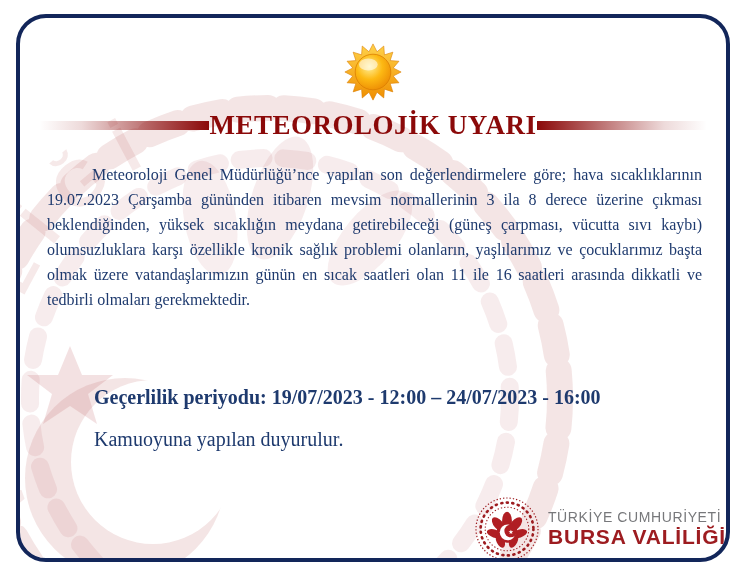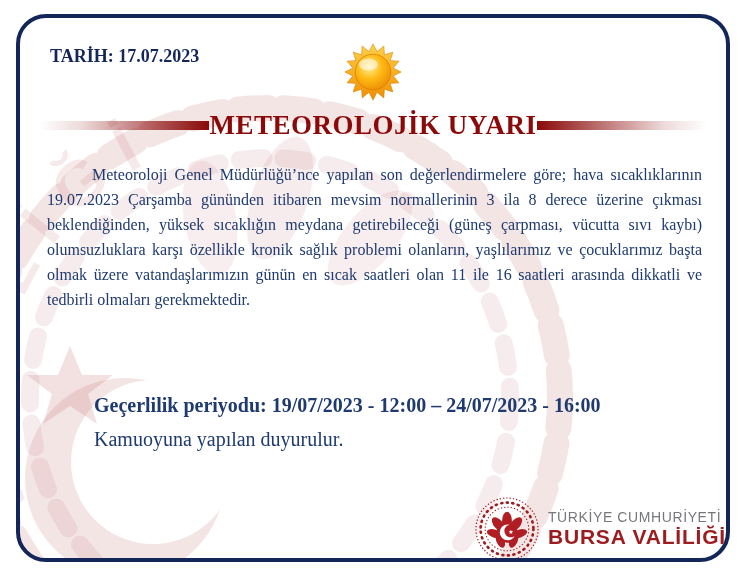--- a/index.html
+++ b/index.html
@@ -40,21 +40,21 @@
     white-space:nowrap;
   }
 
   .body-paragraph {
     position:absolute; left:27px; right:24px; top:144px;
     font-size:16px; line-height:25px; color:#1e3a6e;
     text-align:justify; text-indent:45px;
   }
 
   .validity-line {
-    position:absolute; left:74px; right:30px; top:376px;
+    position:absolute; left:74px; right:30px; top:368px;
     font-size:20px; font-weight:bold; color:#1e3a6e;
   }
 
   .closing-line {
     position:absolute; left:74px; right:30px; top:410px;
     font-size:20px; color:#1e3a6e;
   }
 
   .footer-logo {
     position:absolute; left:0; right:0; top:478px;
@@ -86,21 +86,20 @@
     <ellipse cx="330" cy="120" rx="28" ry="64" fill="rgba(178,70,74,0.10)" transform="rotate(18 330 120)"></ellipse>
     <ellipse cx="420" cy="160" rx="26" ry="58" fill="rgba(178,70,74,0.09)" transform="rotate(40 420 160)"></ellipse>
     <ellipse cx="260" cy="140" rx="26" ry="58" fill="rgba(178,70,74,0.09)" transform="rotate(-10 260 140)"></ellipse>
 
     <text font-family="Liberation Sans, sans-serif" font-size="64" font-weight="bold" fill="rgba(178,70,74,0.12)" letter-spacing="20">
       <textPath href="#wmc" startOffset="46%">BURSA VALİLİĞİ</textPath>
     </text>
   </svg>
 
   <div class="header-row">
-    <span>TARİH: 17.07.2023</span>
   </div>
 
   <svg class="sun" viewBox="0 0 64 64" aria-hidden="true">
     <defs>
       <linearGradient id="rayG" x1="0" y1="0" x2="0" y2="1">
         <stop offset="0" stop-color="#ffd24a"></stop>
         <stop offset="1" stop-color="#ef8e00"></stop>
       </linearGradient>
       <radialGradient id="coreG" cx="0.4" cy="0.35" r="0.8">
         <stop offset="0" stop-color="#ffef9a"></stop>

